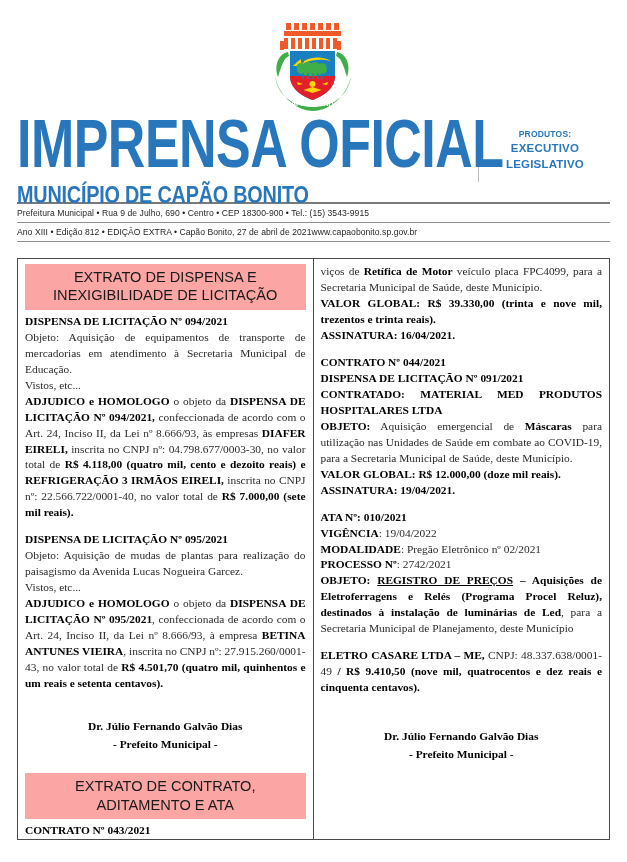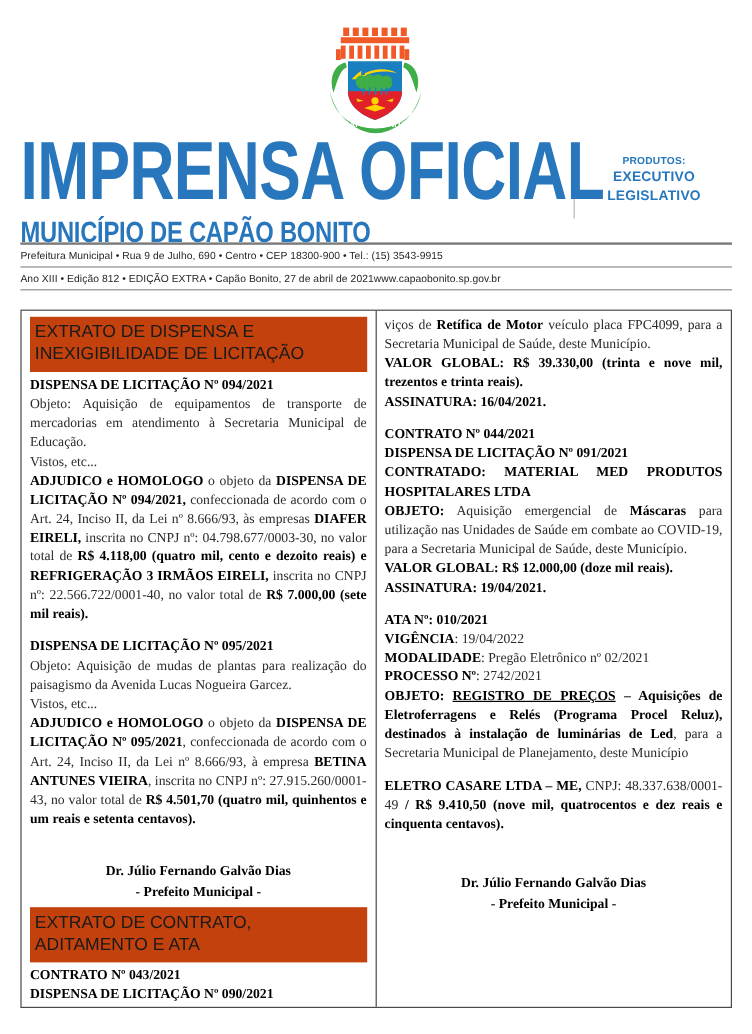--- a/index.html
+++ b/index.html
@@ -119,30 +119,30 @@
   .col {
     box-sizing: border-box;
     width: 296px;
     padding: 0;
     overflow: hidden;
   }
   .col-left  { border-right: 1px solid #4a4a4a; }
   .col-inner { padding: 5px 7px 0 7px; }
 
   .band {
-    background: #c2410c;
+    background: #fca5a5;
     color: #1a1a1a;
     font-family: "Liberation Sans", sans-serif;
     font-size: 14.6px;
     line-height: 1.26;
-    text-align: left;
+    text-align: center;
     padding: 4px 4px 5px 4px;
     margin: 0 0 4px 0;
   }
-  .band.second { margin-top: 3px; }
+  .band.second { margin-top: 20px; }
 
   p.txt {
     margin: 0;
     font-family: "Liberation Serif", serif;
     font-size: 11.4px;
     line-height: 1.40;
     text-align: justify;
     color: #2a2a2a;
     hyphens: auto;
   }

